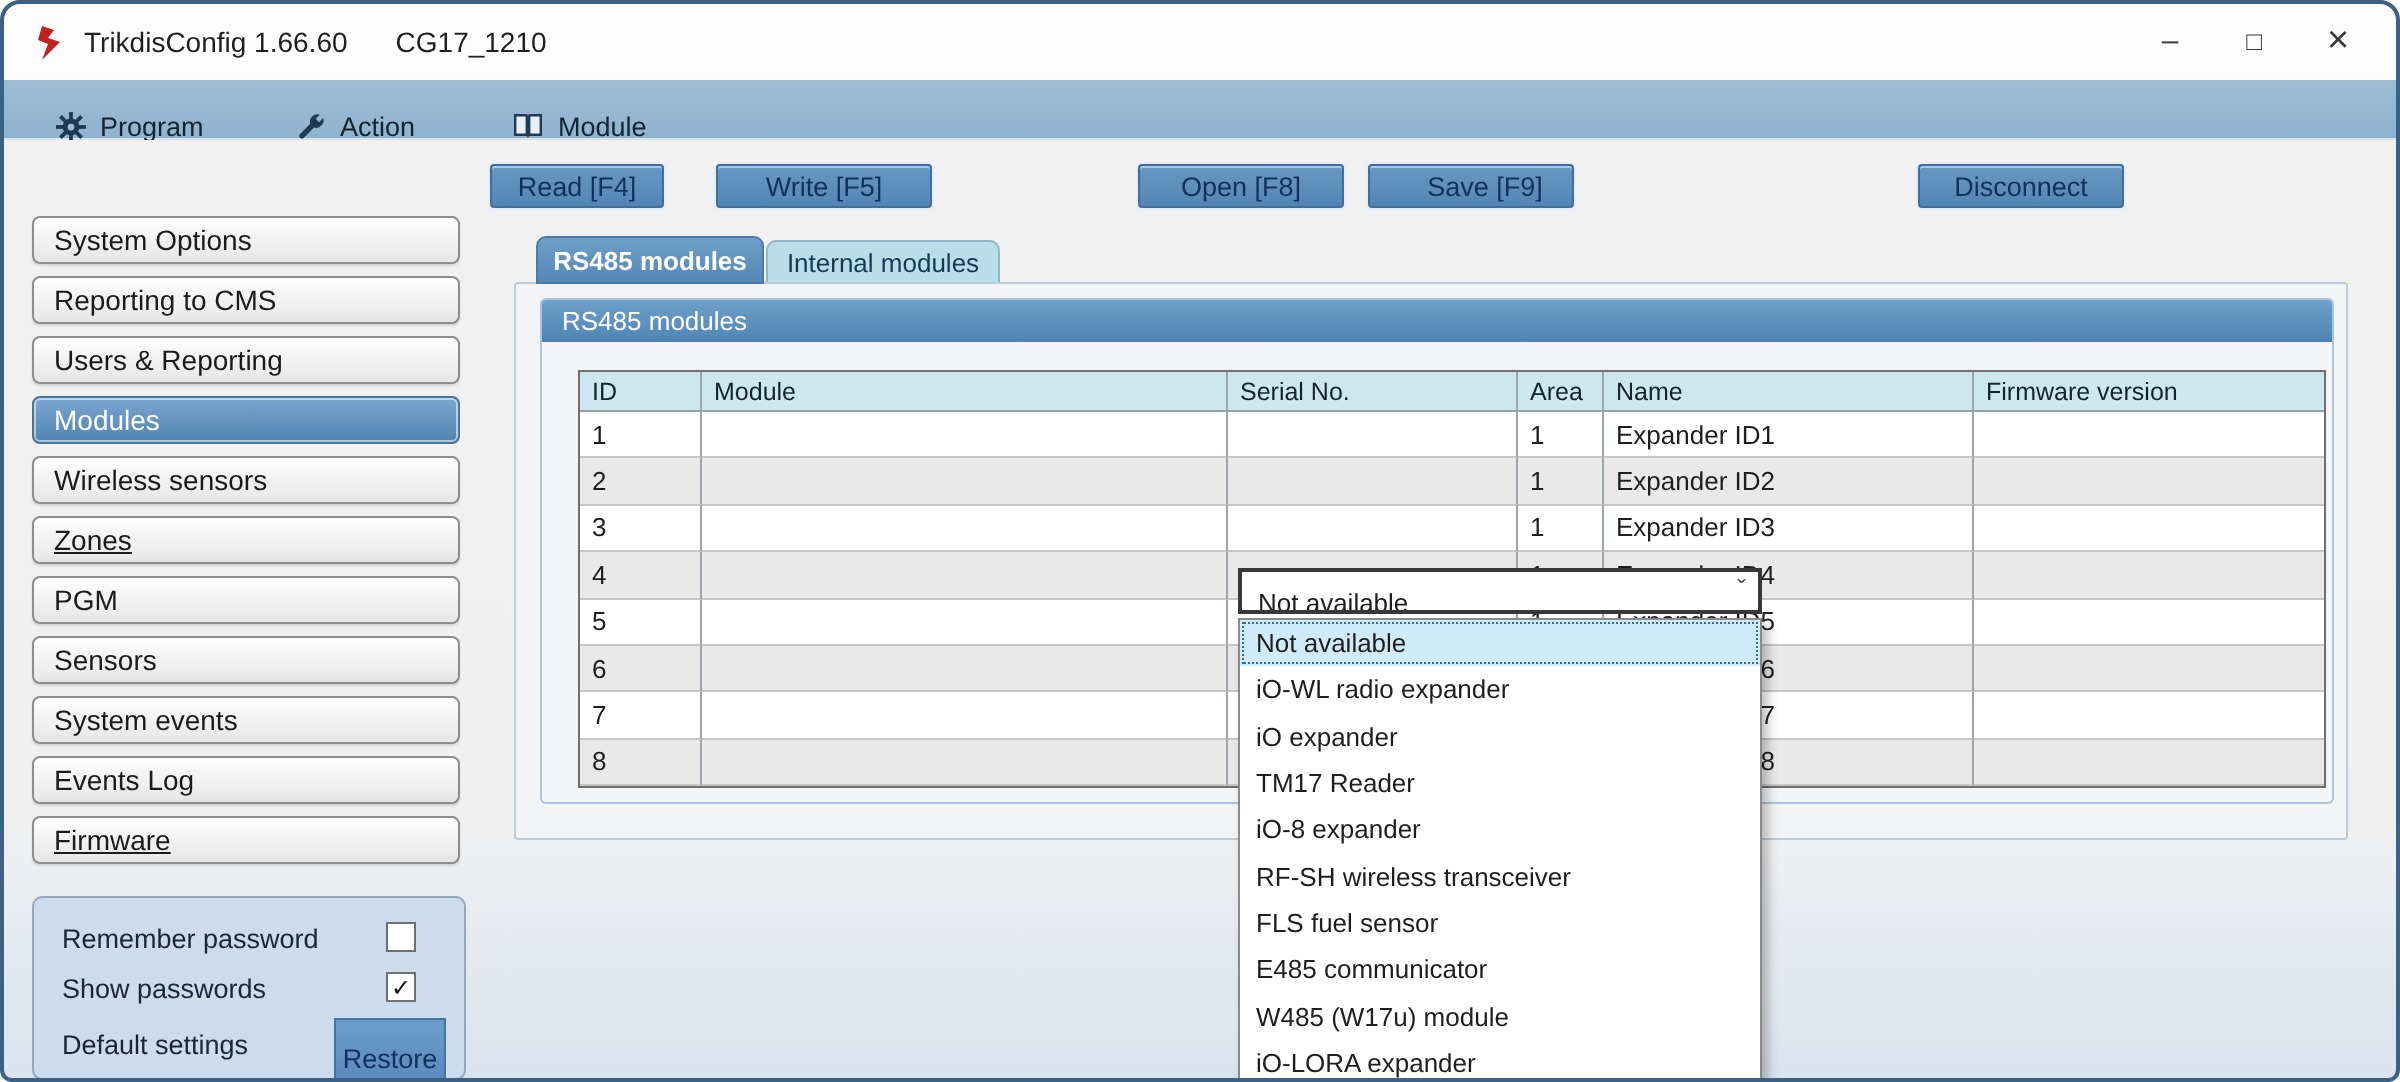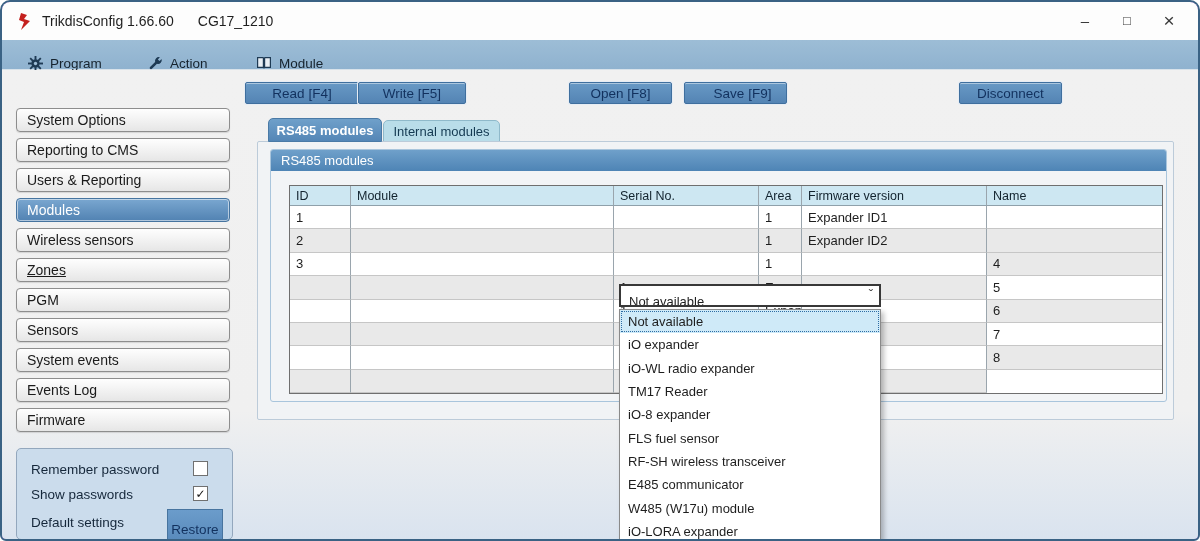--- a/index.html
+++ b/index.html
@@ -29,21 +29,21 @@
 
   
   .content { position:absolute; left:0; top:68px; width:100%; height:473px;
     background:linear-gradient(180deg,#f1f1f1 0%,#f0f0f0 72%,#d9e3ef 100%); }
 
   
   .tbtn { position:absolute; top:12px; height:22px; display:flex; align-items:center; justify-content:center;
     background:linear-gradient(#6899c5,#5484b4); border:1px solid #3f6f9e; border-radius:2px;
     box-shadow:inset 0 1px 0 rgba(255,255,255,.45), 0 0 0 1px #e7edf4;
     color:#12315e; font-size:13.5px; cursor:default; }
-  .btn-read { left:243px; width:114px; } .btn-write { left:356px; width:108px; }
+  .btn-read { left:243px; width:87px; } .btn-write { left:356px; width:108px; }
   .btn-open { left:567px; width:103px;text-align:right; } .btn-save { left:682px; width:103px;padding-left:14px; }
   .btn-disconnect { left:957px; width:103px; }
 
   
   .side-btn { position:absolute; left:14px; width:214px; height:24px; border:1px solid #8d8d8d;
     border-radius:4px; background:linear-gradient(#fefefe,#e6e6e6); display:flex; align-items:center;
     padding-left:10px; font-size:14px; color:#1b1b1b; box-shadow:0 1px 1px rgba(0,0,0,.12); cursor:default; }
   .side-btn.selected { background:linear-gradient(#7aa7d0,#5182b2); color:#ffffff;
     border-color:#46749f; box-shadow:inset 0 0 0 1px rgba(255,255,255,.55); }
 
@@ -162,21 +162,21 @@
         <div class="side-btn" style="top: 38px;">System Options</div>
         <div class="side-btn" style="top: 68px;">Reporting to CMS</div>
         <div class="side-btn" style="top: 98px;">Users &amp; Reporting</div>
         <div class="side-btn selected" style="top: 128px;">Modules</div>
         <div class="side-btn" style="top: 158px;">Wireless sensors</div>
         <div class="side-btn" style="top: 188px; text-decoration: underline;">Zones</div>
         <div class="side-btn" style="top: 218px;">PGM</div>
         <div class="side-btn" style="top: 248px;">Sensors</div>
         <div class="side-btn" style="top: 278px;">System events</div>
         <div class="side-btn" style="top: 308px;">Events Log</div>
-        <div class="side-btn" style="top: 338px;">Firmware</div>
+        <div class="side-btn" style="top: 338px; text-decoration: underline;">Firmware</div>
       </div>
 
     <div class="options-panel">
       <div class="opt-row" style="top:13px;">Remember password</div>
       <div class="checkbox" style="top:12px;"></div>
       <div class="opt-row" style="top:38px;">Show passwords</div>
       <div class="checkbox" style="top:37px;">✓</div>
       <div class="opt-row" style="top:66px;">Default settings</div>
       <div class="restore-btn">Restore</div>
     </div>
@@ -185,38 +185,39 @@
     <div class="tab inactive">Internal modules</div>
 
     <div class="tab-panel">
       <div class="group-box">
         <div class="group-header">RS485 modules</div>
         <div class="table-grid" id="modules-table">
             <div class="cell th">ID</div>
             <div class="cell th">Module</div>
             <div class="cell th">Serial No.</div>
             <div class="cell th">Area</div>
+            <div class="cell th">Name</div>
             <div class="cell th">Firmware version</div>
-            <div class="cell th">Name</div>
             <div class="cell">1</div>
             <div class="cell"></div>
             <div class="cell"></div>
             <div class="cell">1</div>
             <div class="cell">Expander ID1</div>
             <div class="cell"></div>
             <div class="cell alt">2</div>
             <div class="cell alt"></div>
             <div class="cell alt"></div>
             <div class="cell alt">1</div>
             <div class="cell alt">Expander ID2</div>
             <div class="cell alt"></div>
             <div class="cell">3</div>
             <div class="cell"></div>
             <div class="cell"></div>
             <div class="cell">1</div>
+            <div class="cell">Expander ID3</div>
             <div class="cell"></div>
             <div class="cell alt">4</div>
             <div class="cell alt"></div>
             <div class="cell alt"></div>
             <div class="cell alt">1</div>
             <div class="cell alt">Expander ID4</div>
             <div class="cell alt"></div>
             <div class="cell">5</div>
             <div class="cell"></div>
             <div class="cell"></div>
@@ -243,26 +244,26 @@
             <div class="cell alt"></div>
           </div>
 
         <div class="combobox">
           <span class="cb-text">Not available</span>
           <span class="cb-arrow">ˇ</span>
         </div>
 
         <div class="dropdown" id="module-dropdown">
             <div class="opt sel">Not available</div>
+            <div class="opt">iO-WL radio expander</div>
             <div class="opt">iO expander</div>
-            <div class="opt">iO-WL radio expander</div>
             <div class="opt">TM17 Reader</div>
             <div class="opt">iO-8 expander</div>
+            <div class="opt">RF-SH wireless transceiver</div>
             <div class="opt">FLS fuel sensor</div>
-            <div class="opt">RF-SH wireless transceiver</div>
             <div class="opt">E485 communicator</div>
             <div class="opt">W485 (W17u) module</div>
             <div class="opt">iO-LORA expander</div>
           </div>
       </div>
     </div>
 
   </div>
 </div>
 

